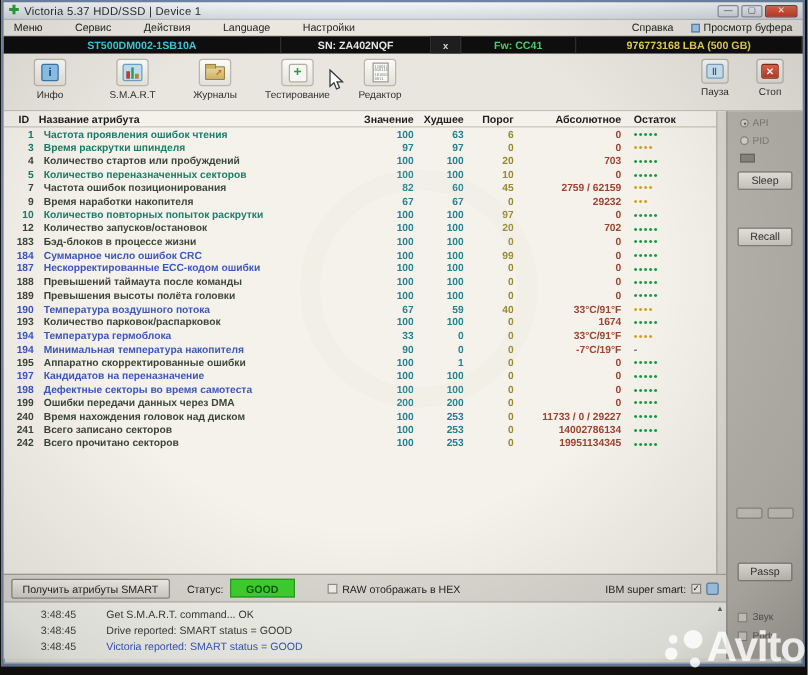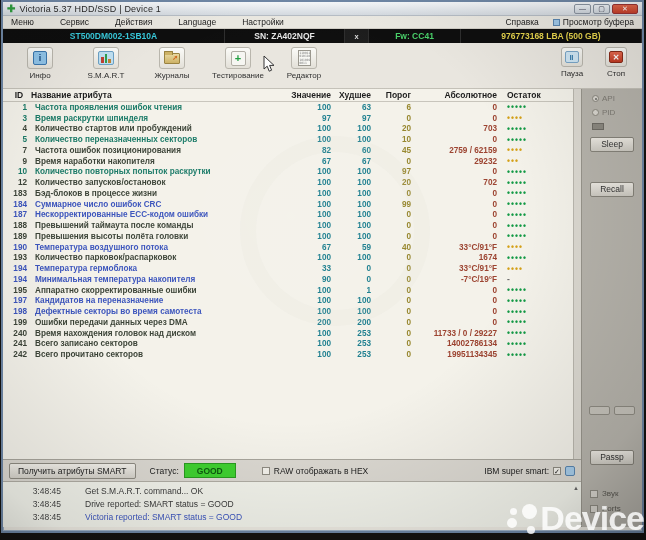--- a/index.html
+++ b/index.html
@@ -536,15 +536,15 @@
     </svg>
 </div>
 <div class="photo-circle"></div>
 <div class="avito">
   <span class="avito-logo">
       <i class="d1"></i>
       <i class="d2"></i>
       <i class="d3"></i>
       <i class="d4"></i>
     </span>
-  <span>Device</span>
+  <span>Avito</span>
 </div>
 <div class="vignette"></div>
 
 </body></html>

